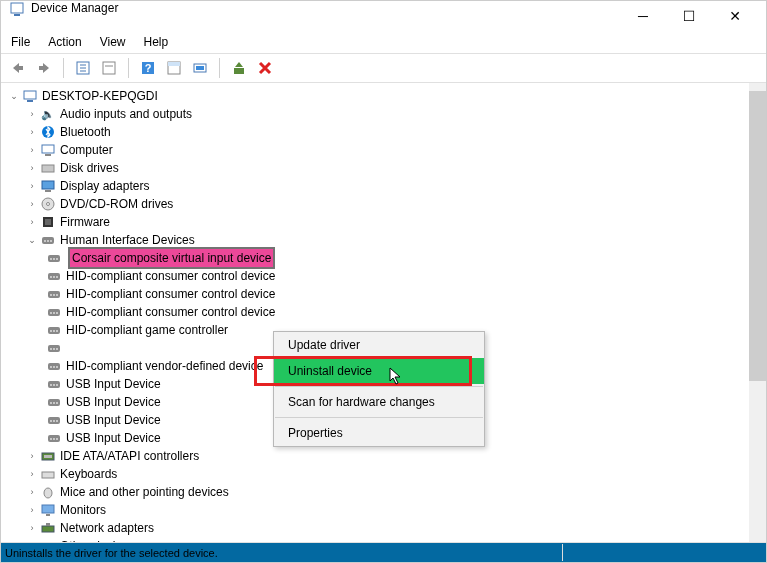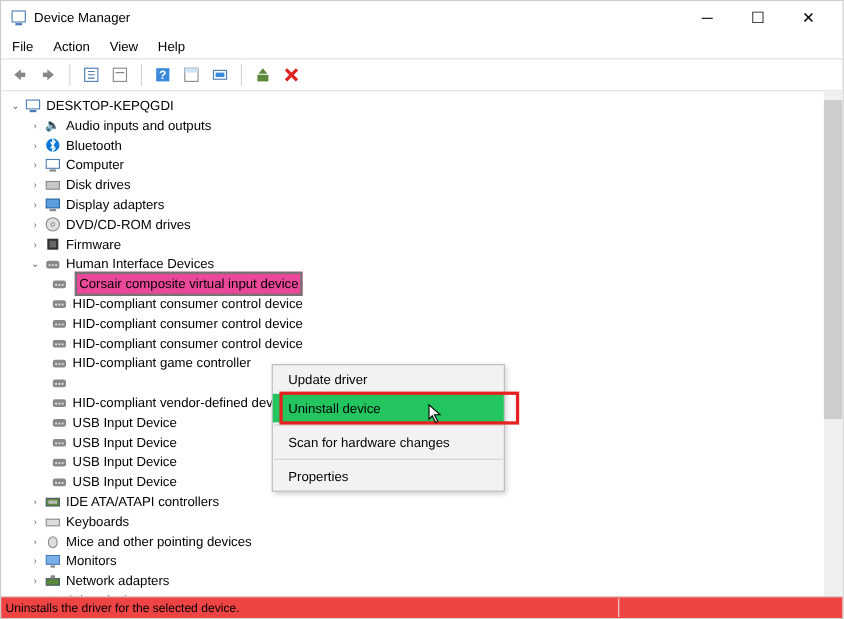--- a/index.html
+++ b/index.html
@@ -1,44 +1,44 @@
 <!DOCTYPE html>
 <html><head>
 <meta charset="utf-8">
 <style>
 * { box-sizing: border-box; margin: 0; padding: 0; }
 body { font-family: "Segoe UI", Tahoma, sans-serif; font-size: 12px; background: #fff; width: 767px; height: 563px; position: relative; overflow: hidden; border: 1px solid #ccc; }
-.titlebar { display: flex; align-items: center; height: 30px; padding: 0 8px; }
+.titlebar { display: flex; height: 30px; padding: 0 8px; }
 .title-text { font-size: 12px; color: #000; }
 .win-controls { margin-left: auto; display: flex; gap: 0; }
 .win-btn { width: 46px; height: 30px; display: flex; align-items: center; justify-content: center; font-size: 14px; color: #000; }
 .menubar { display: flex; gap: 18px; padding: 4px 10px; font-size: 12px; border-bottom: 1px solid #e0e0e0; }
 .menu-item { }
 .toolbar { display: flex; align-items: center; gap: 4px; padding: 3px 6px; border-bottom: 1px solid #e0e0e0; }
 .tb-sep { width: 1px; height: 20px; background: #d0d0d0; margin: 0 4px; }
 .tb-btn { width: 22px; height: 22px; display: flex; align-items: center; justify-content: center; border: 1px solid transparent; }
 .content { position: relative; height: 468px; overflow: hidden; }
 .tree { padding: 4px 0 4px 4px; line-height: 18px; }
 .row { display: flex; align-items: center; height: 18px; white-space: nowrap; }
 .arrow { width: 14px; height: 14px; display: inline-flex; align-items: center; justify-content: center; font-size: 9px; color: #666; }
 .indent0 { padding-left: 2px; }
 .indent1 { padding-left: 20px; }
 .indent2 { padding-left: 40px; }
 .icon { width: 16px; height: 16px; display: inline-flex; align-items: center; justify-content: center; margin: 0 4px 0 1px; font-size: 11px; }
 .label { font-size: 12px; }
 .selected .label { background: #ec4899; border: 2px solid #737373; padding: 0 2px; margin-left: 2px; }
 .scrollbar { position: absolute; right: 0; top: 0; width: 17px; height: 100%; background: #f0f0f0; }
 .scroll-thumb { position: absolute; right: 0; top: 8px; width: 17px; height: 290px; background: #cdcdcd; }
-.context-menu { position: absolute; left: 246px; top: 248px; width: 212px; background: #f2f2f2; border: 1px solid #b8b8b8; box-shadow: 2px 2px 5px rgba(0,0,0,0.2); }
+.context-menu { position: absolute; left: 272px; top: 248px; width: 212px; background: #f2f2f2; border: 1px solid #b8b8b8; box-shadow: 2px 2px 5px rgba(0,0,0,0.2); }
 .ctx-item { padding: 6px 14px; font-size: 12px; }
 .ctx-sep { height: 1px; background: #d0d0d0; margin: 2px 1px; }
 .ctx-highlight { background: #22c55e; position: relative; }
 .ctx-redbox { position: absolute; left: 253px; top: 273px; width: 218px; height: 30px; border: 3px solid #e52222; pointer-events: none; }
 .cursor { position: absolute; left: 387px; top: 284px; pointer-events: none; }
-.statusbar { position: absolute; bottom: 0; left: 0; right: 0; height: 20px; border-top: 1px solid #e0e0e0; display: flex; align-items: center; padding: 1px 4px; font-size: 11px; background: #ef4444; }
+.statusbar { position: absolute; bottom: 0; left: 0; right: 0; height: 20px; border-top: 1px solid #e0e0e0; display: flex; align-items: center; padding: 1px 4px; font-size: 11px; background: #0369a1; }
 .status-sep { border-left: 1px solid #ddd; height: 100%; margin-left: auto; width: 200px; }
 </style>
 </head>
 <body>
 
 <div class="titlebar">
   <svg width="16" height="16">
       <rect x="2" y="2" width="12" height="10" fill="#fff" stroke="#4a7ab5"></rect>
       <rect x="5" y="13" width="6" height="2" fill="#4a7ab5"></rect>
     </svg>

